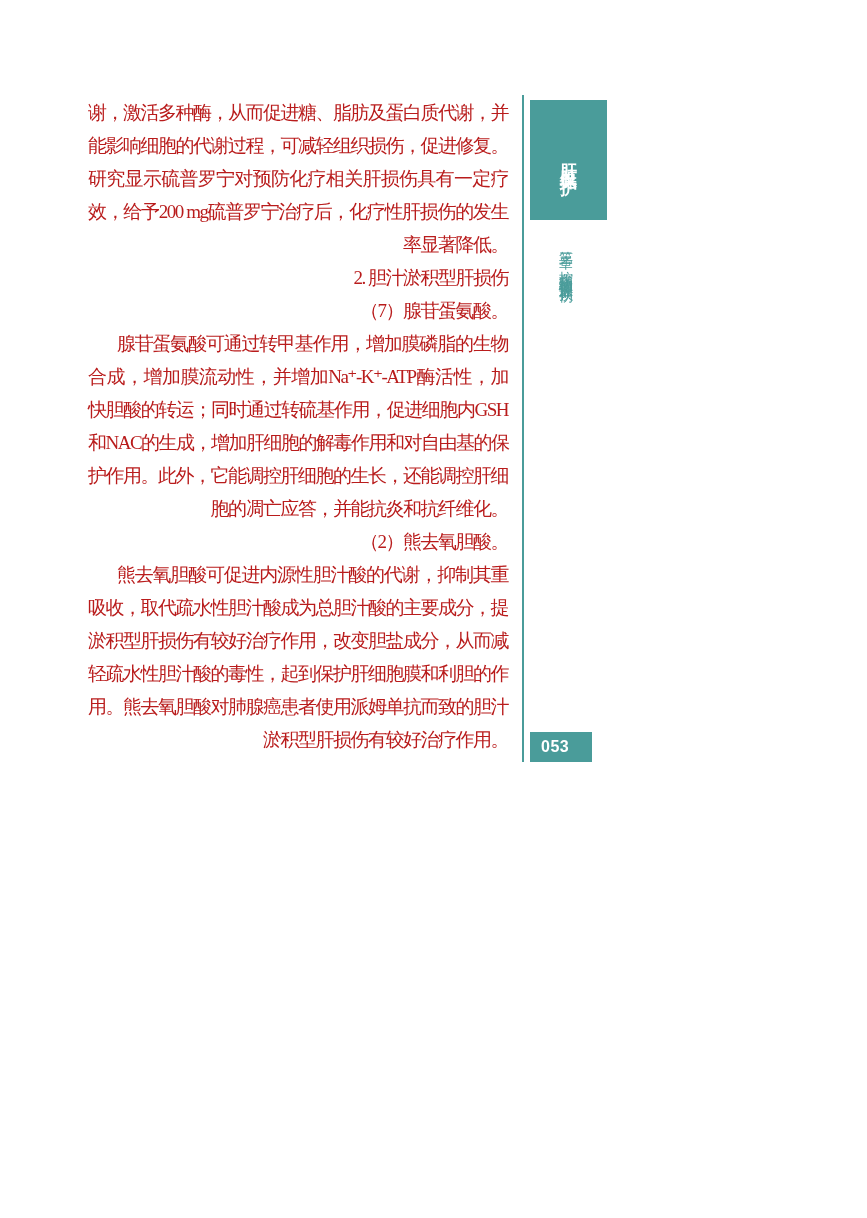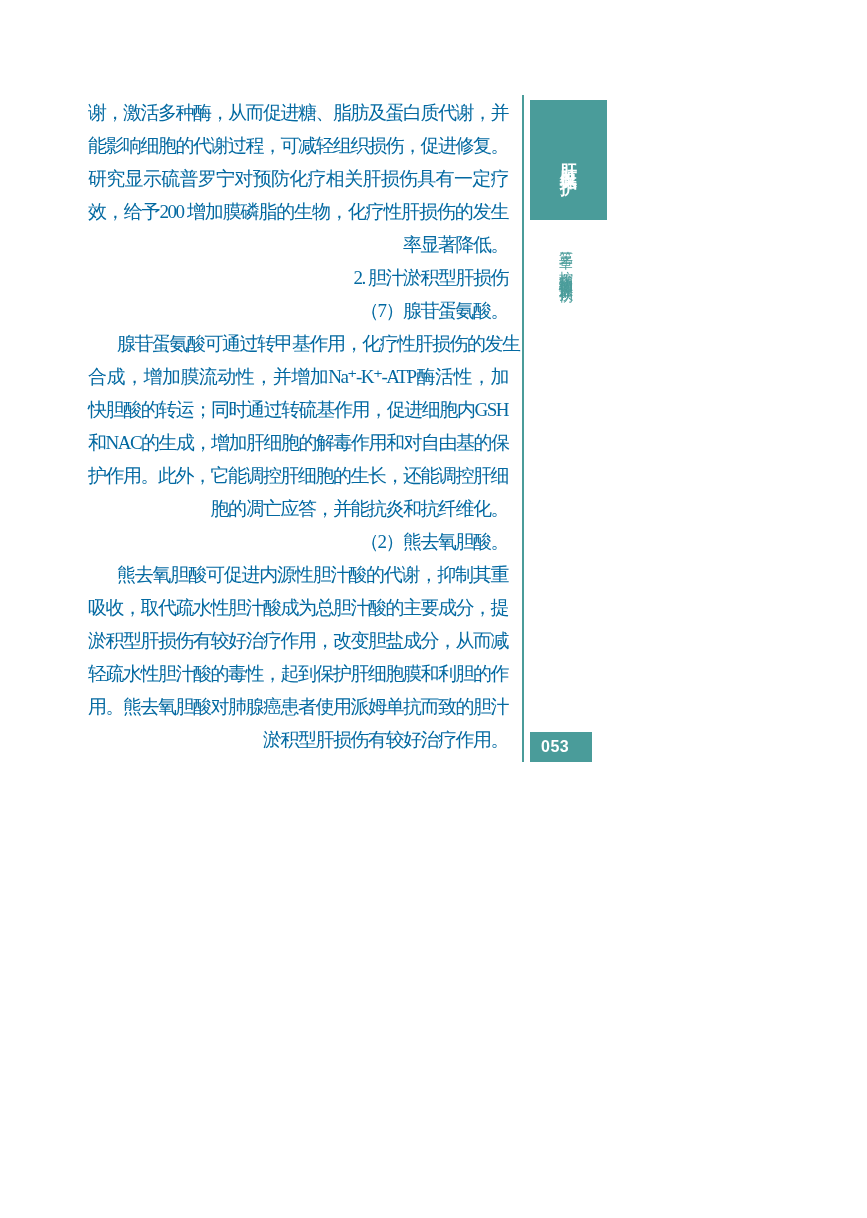--- a/index.html
+++ b/index.html
@@ -15,21 +15,21 @@
     overflow: hidden;
     font-family: "Liberation Serif", "DejaVu Serif", serif;
   }
 
   
   .body-text {
     position: absolute;
     left: 88px;
     top: 96px;
     width: 420px;
-    color: #0369a1;
+    color: #b91c1c;
     font-size: 19px;
   }
   .line {
     height: 33px;
     line-height: 33px;
     letter-spacing: -1.5px;
     white-space: nowrap;
     text-align: right;
   }
   .line.j {
@@ -103,25 +103,25 @@
 </style>
 </head>
 <body>
 
 <div class="page">
 
   <div class="body-text" id="body-text">
       <div class="line j">谢，激活多种酶，从而促进糖、脂肪及蛋白质代谢，并</div>
       <div class="line j">能影响细胞的代谢过程，可减轻组织损伤，促进修复。</div>
       <div class="line j">研究显示硫普罗宁对预防化疗相关肝损伤具有一定疗</div>
-      <div class="line j">效，给予200 增加膜磷脂的生物，化疗性肝损伤的发生</div>
+      <div class="line j">效，给予200 mg硫普罗宁治疗后，化疗性肝损伤的发生</div>
       <div class="line">率显著降低。</div>
       <div class="line ind">2. 胆汁淤积型肝损伤</div>
       <div class="line ind">（7）腺苷蛋氨酸。</div>
-      <div class="line j ind">腺苷蛋氨酸可通过转甲基作用，化疗性肝损伤的发生</div>
+      <div class="line j ind">腺苷蛋氨酸可通过转甲基作用，增加膜磷脂的生物</div>
       <div class="line j">合成，增加膜流动性，并增加Na⁺-K⁺-ATP酶活性，加</div>
       <div class="line j">快胆酸的转运；同时通过转硫基作用，促进细胞内GSH</div>
       <div class="line j">和NAC的生成，增加肝细胞的解毒作用和对自由基的保</div>
       <div class="line j">护作用。此外，它能调控肝细胞的生长，还能调控肝细</div>
       <div class="line">胞的凋亡应答，并能抗炎和抗纤维化。</div>
       <div class="line ind">（2）熊去氧胆酸。</div>
       <div class="line j ind">熊去氧胆酸可促进内源性胆汁酸的代谢，抑制其重</div>
       <div class="line j">吸收，取代疏水性胆汁酸成为总胆汁酸的主要成分，提</div>
       <div class="line j">淤积型肝损伤有较好治疗作用，改变胆盐成分，从而减</div>
       <div class="line j">轻疏水性胆汁酸的毒性，起到保护肝细胞膜和利胆的作</div>

